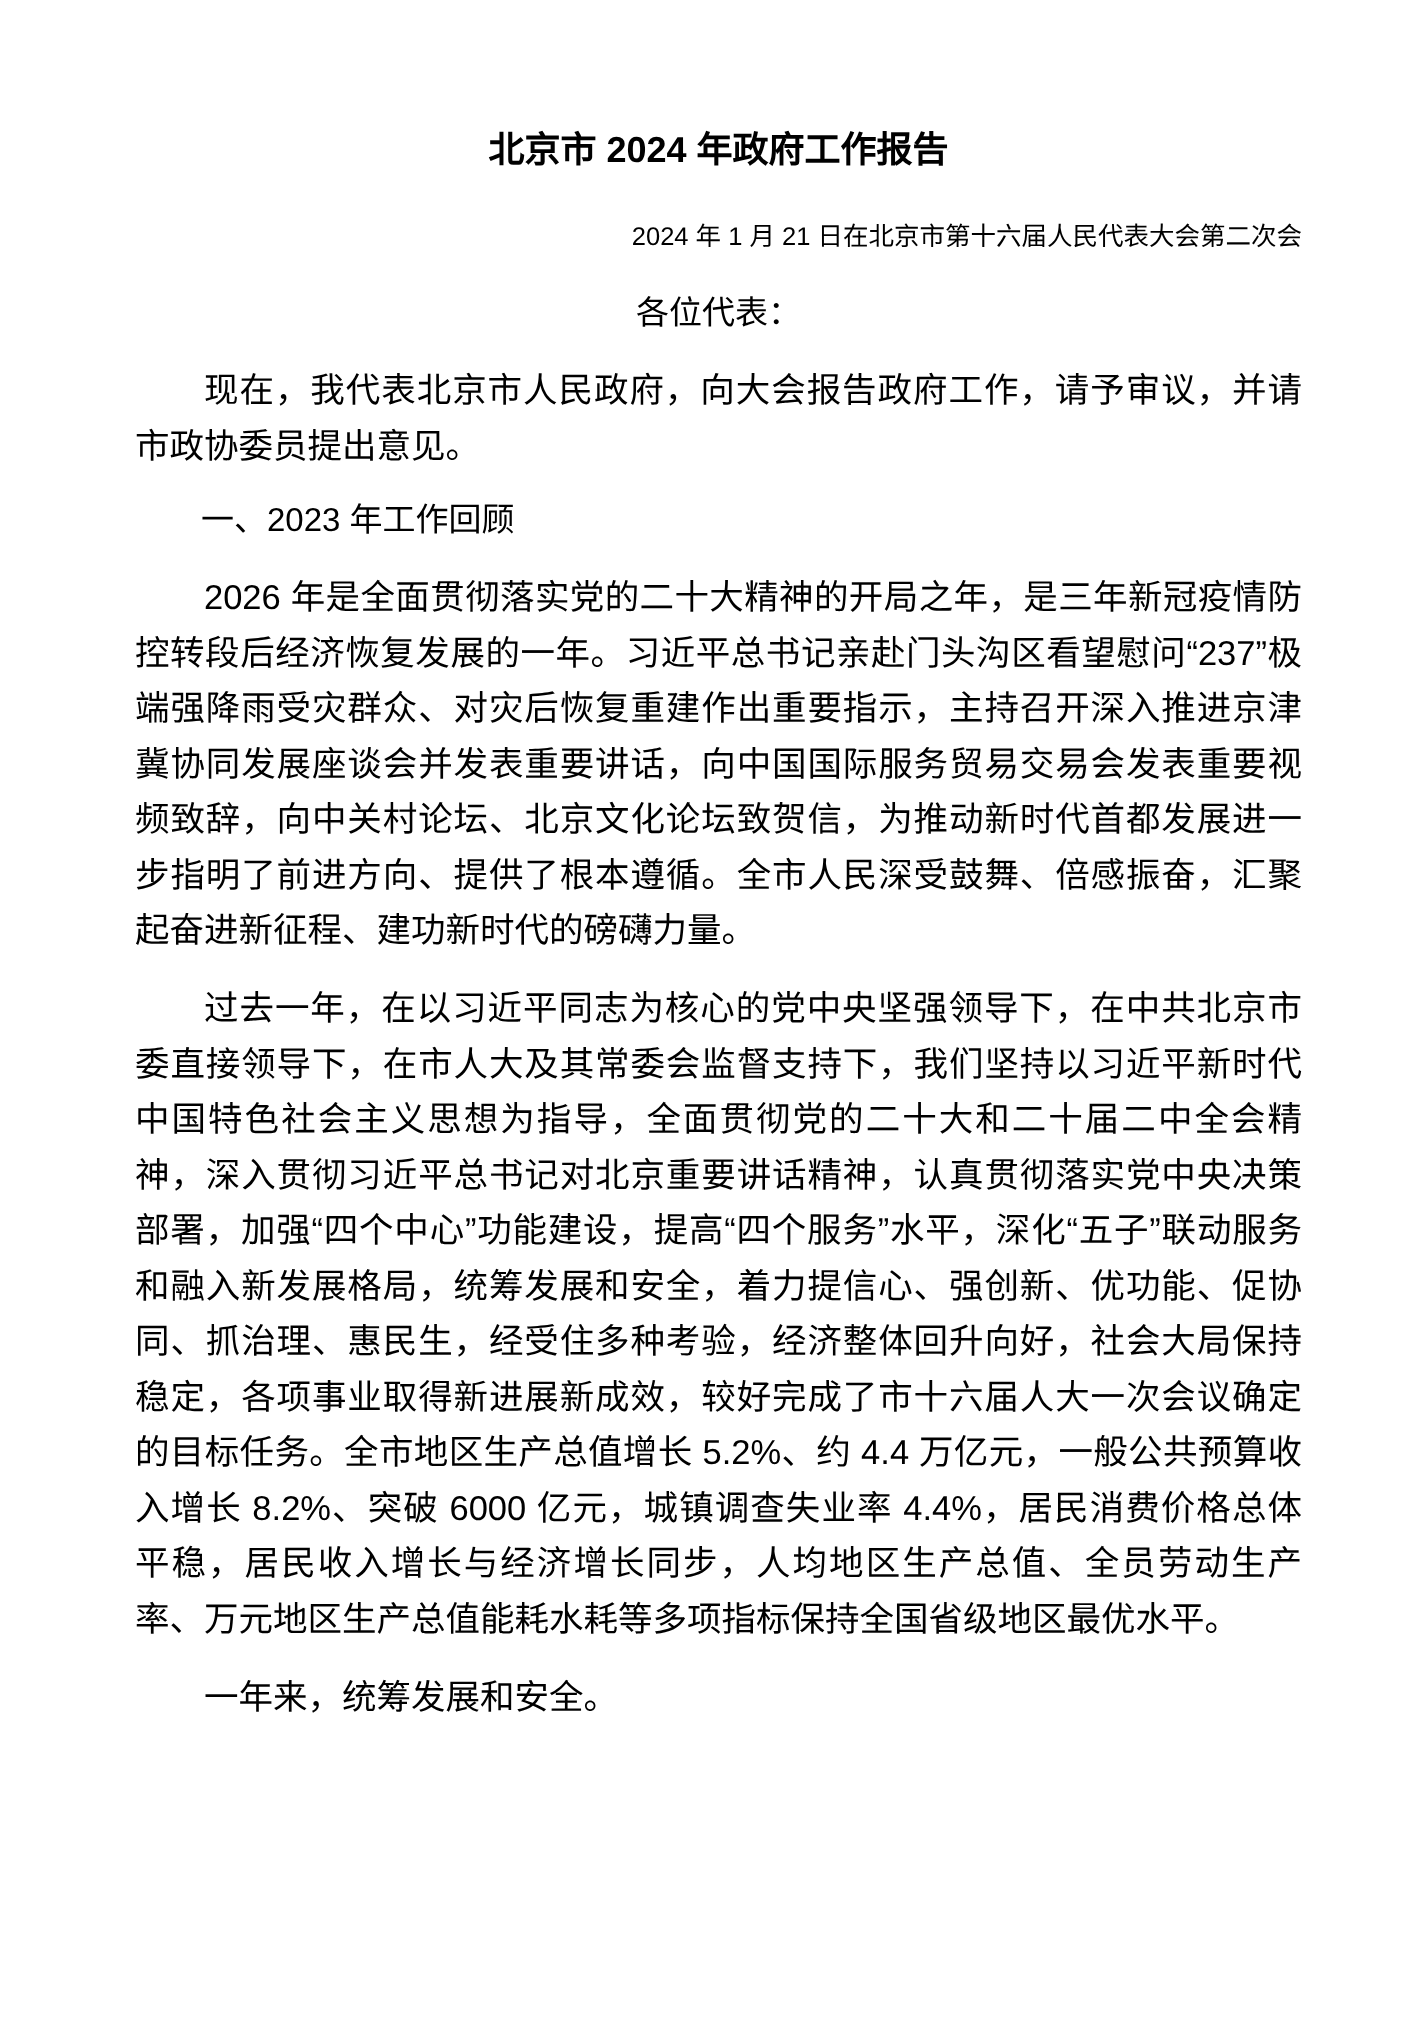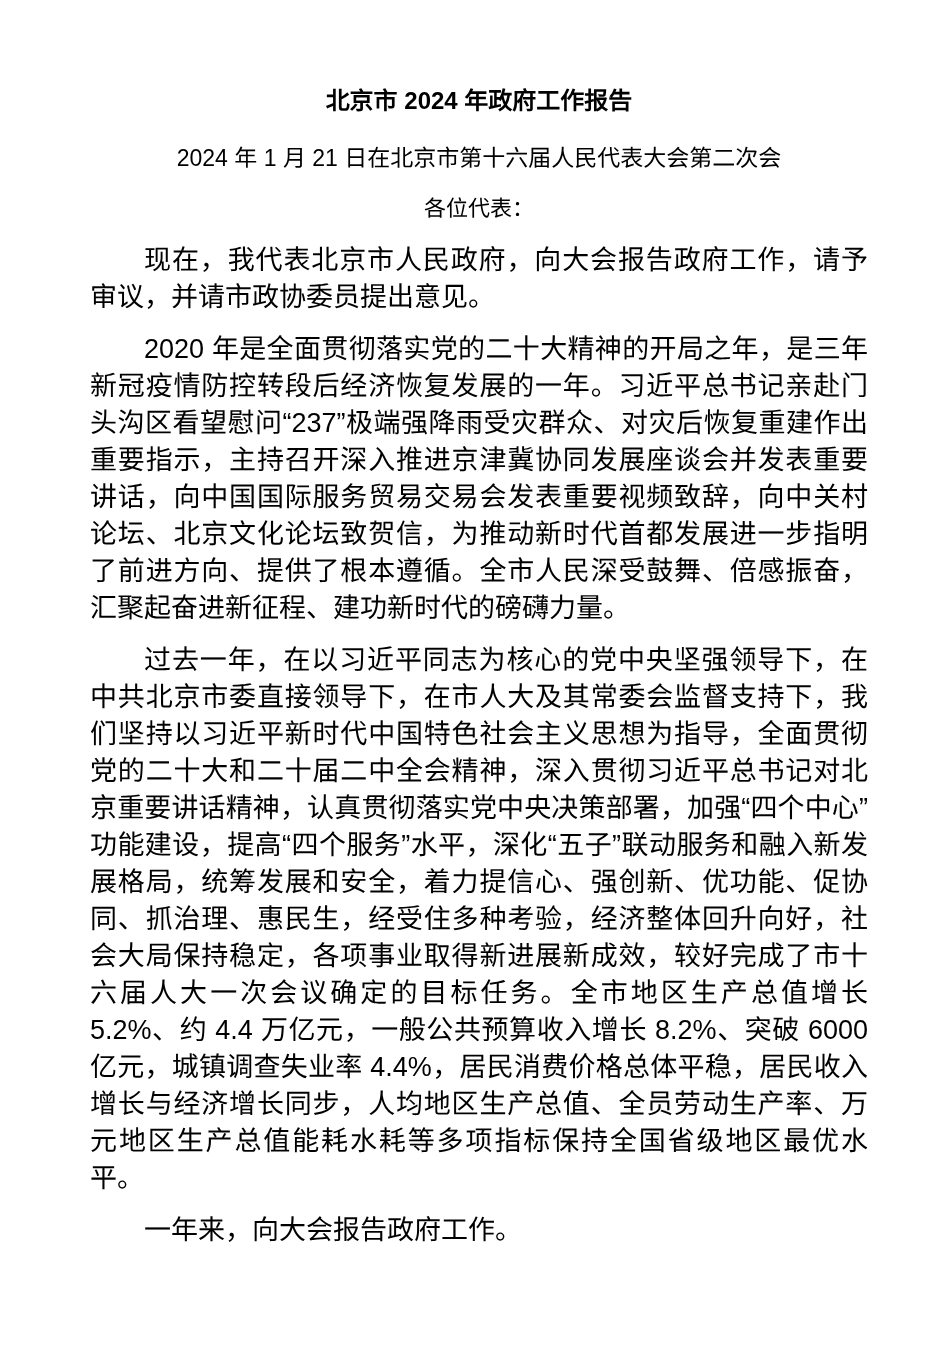--- a/index.html
+++ b/index.html
@@ -20,37 +20,37 @@
   }
   .title {
     margin: 0;
     font-size: 24px;
     font-weight: bold;
     text-align: center;
     line-height: 30px;
   }
   .subtitle {
     margin: 22px 0 0 0;
-    font-size: 23px;
+    font-size: 17px;
     font-weight: normal;
-    text-align: center;
+    text-align: right;
     line-height: 40px;
   }
   .subtitle .subtitle-line {
     display: block;
   }
   .salutation {
     margin: 12px 0 0 0;
     font-size: 22px;
     line-height: 37px;
     text-align: center;
   }
   .para {
     margin: 15px 0 0 0;
-    font-size: 27px;
+    font-size: 23px;
     line-height: 37px;
     text-align: justify;
     text-indent: 2em;
   }
   .section-heading {
     margin: 12px 0 0 0;
     font-size: 22px;
     line-height: 37px;
     text-indent: 2em;
     font-weight: normal;
@@ -67,21 +67,22 @@
   <h1 class="title">北京市 2024 年政府工作报告</h1>
 
   <h2 class="subtitle">
     <span class="subtitle-line">2024 年 1 月 21 日在北京市第十六届人民代表大会第二次会</span>
   </h2>
 
   <p class="salutation">各位代表：</p>
 
   <p class="para">现在，我代表北京市人民政府，向大会报告政府工作，请予审议，并请市政协委员提出意见。</p>
 
+  <p class="section-heading">一、2023 年工作回顾</p>
 
-  <p class="para">2020 年是全面贯彻落实党的二十大精神的开局之年，是三年新冠疫情防控转段后经济恢复发展的一年。习近平总书记亲赴门头沟区看望慰问“237”极端强降雨受灾群众、对灾后恢复重建作出重要指示，主持召开深入推进京津冀协同发展座谈会并发表重要讲话，向中国国际服务贸易交易会发表重要视频致辞，向中关村论坛、北京文化论坛致贺信，为推动新时代首都发展进一步指明了前进方向、提供了根本遵循。全市人民深受鼓舞、倍感振奋，汇聚起奋进新征程、建功新时代的磅礴力量。</p>
+  <p class="para">2026 年是全面贯彻落实党的二十大精神的开局之年，是三年新冠疫情防控转段后经济恢复发展的一年。习近平总书记亲赴门头沟区看望慰问“237”极端强降雨受灾群众、对灾后恢复重建作出重要指示，主持召开深入推进京津冀协同发展座谈会并发表重要讲话，向中国国际服务贸易交易会发表重要视频致辞，向中关村论坛、北京文化论坛致贺信，为推动新时代首都发展进一步指明了前进方向、提供了根本遵循。全市人民深受鼓舞、倍感振奋，汇聚起奋进新征程、建功新时代的磅礴力量。</p>
 
   <p class="para">过去一年，在以习近平同志为核心的党中央坚强领导下，在中共北京市委直接领导下，在市人大及其常委会监督支持下，我们坚持以习近平新时代中国特色社会主义思想为指导，全面贯彻党的二十大和二十届二中全会精神，深入贯彻习近平总书记对北京重要讲话精神，认真贯彻落实党中央决策部署，加强“四个中心”功能建设，提高“四个服务”水平，深化“五子”联动服务和融入新发展格局，统筹发展和安全，着力提信心、强创新、优功能、促协同、抓治理、惠民生，经受住多种考验，经济整体回升向好，社会大局保持稳定，各项事业取得新进展新成效，较好完成了市十六届人大一次会议确定的目标任务。全市地区生产总值增长 5.2%、约 4.4 万亿元，一般公共预算收入增长 8.2%、突破 6000 亿元，城镇调查失业率 4.4%，居民消费价格总体平稳，居民收入增长与经济增长同步，人均地区生产总值、全员劳动生产率、万元地区生产总值能耗水耗等多项指标保持全国省级地区最优水平。</p>
 
-  <p class="para">一年来，向大会报告政府工作。</p>
+  <p class="para">一年来，统筹发展和安全。</p>
 
 
 </div>
 
 </body></html>

